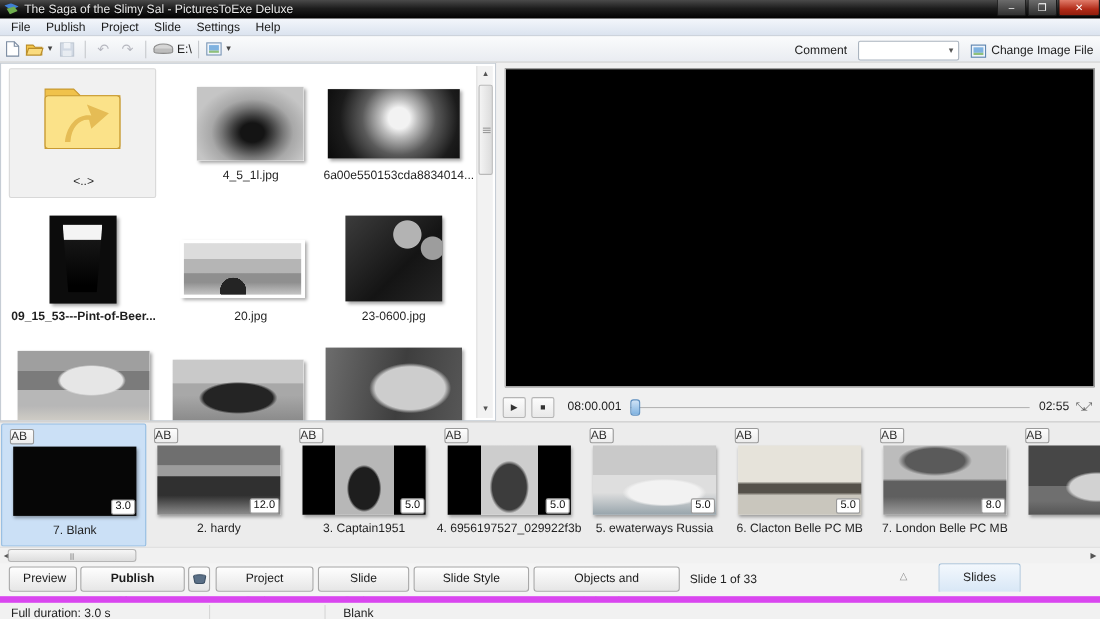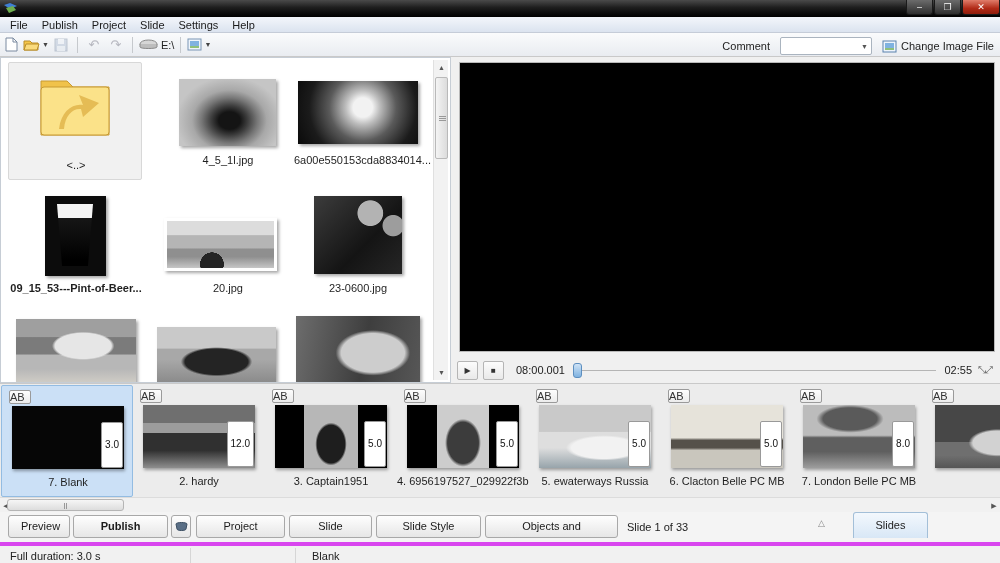--- a/index.html
+++ b/index.html
@@ -93,21 +93,21 @@
 
   
   .slidestrip { position:absolute; left:0; top:383px; width:1000px; height:114px; background:#ececec;
     border-top:1px solid #c9c9c9; overflow:hidden; }
   .slide { position:absolute; top:1px; width:132px; height:112px; }
   .slide.sel { background:#cbe0f6; border:1px solid #93bce2; border-radius:2px; }
   .ab-badge { position:absolute; left:7px; top:4px; width:22px; height:14px; background:linear-gradient(#fdfdfd,#ececec);
     border:1px solid #9a9a9a; border-radius:2px; font-size:11px; color:#333; text-align:left; line-height:13px; }
   .sthumb { position:absolute; left:10px; top:20px; width:112px; height:63px; box-shadow:1px 2px 3px rgba(0,0,0,.35); }
   .dur { position:absolute; right:1px; bottom:1px; background:#fff; border:1px solid #999; border-radius:2px;
-    font-size:10px; color:#111; padding:16px 3px; line-height:12px; }
+    font-size:10px; color:#111; padding:0 3px; line-height:12px; }
   .sname { position:absolute; left:0; top:90px; width:132px; text-align:center; color:#1f1f1f; white-space:nowrap; overflow:hidden; }
   .s-blank { background:#060606; }
   .s-hardy { background:linear-gradient(#6f6f6f 0 28%, #9c9c9c 29% 44%, #303030 45% 72%, #8e8e8e); }
   .s-captain { background:
     radial-gradient(ellipse 14% 34% at 50% 62%, #1e1e1e 0 88%, transparent 100%),
     linear-gradient(90deg,#000 0 26%, #b7b7b7 26% 74%, #000 74%); }
   .s-military { background:
     radial-gradient(ellipse 16% 38% at 50% 60%, #3c3c3c 0 86%, transparent 100%),
     linear-gradient(90deg,#000 0 27%, #cdcdcd 27% 73%, #000 73%); }
   .s-russia { background:
@@ -137,34 +137,35 @@
   .abtn.bold { font-weight:bold; }
   .slide-counter { position:absolute; top:9px; color:#222; }
   .tri-btn { position:absolute; top:6px; color:#888; font-size:9px; }
   .tab { position:absolute; top:0px; height:26px; border:1px solid #b9b9b9; border-bottom:none;
     border-radius:3px 3px 0 0; text-align:center; line-height:24px; color:#222;margin-left:16px; }
   .tab.active { background:linear-gradient(#f3f8fd,#d8e7f6); border-color:#a3bfd8; }
   .tab.inactive { background:linear-gradient(#f0f0f0,#dcdcdc); }
 
   
   .statusbar { position:absolute; left:0; top:542px; width:1000px; height:21px; background:#f1f1f1;
-    border-top:4px solid #d946ef; }
+    border-top:6px solid #d946ef; }
   .status-text { position:absolute; top:4px; color:#222; }
   .ssep { position:absolute; top:2px; width:1px; height:16px; background:#d6d6d6; }
 </style>
 </head>
 <body>
 
 <div id="app">
 
   <div class="titlebar">
     <svg class="app-icon" viewBox="0 0 13 11">
       <path d="M0 2 L6 0 L13 3 L6 6 Z" fill="#3f7fd4"></path>
         <path d="M2 5 L9 3 L12 7 L5 10 Z" fill="#6fae4e"></path>
     </svg>
+    <span class="title-text">The Saga of the Slimy Sal - PicturesToExe Deluxe</span>
     <div class="winbtns">
       <div class="winbtn">–</div>
       <div class="winbtn">❐</div>
       <div class="winbtn close">✕</div>
     </div>
   </div>
 
   <div class="menubar">
     <span class="menuitem">File</span>
     <span class="menuitem">Publish</span>

